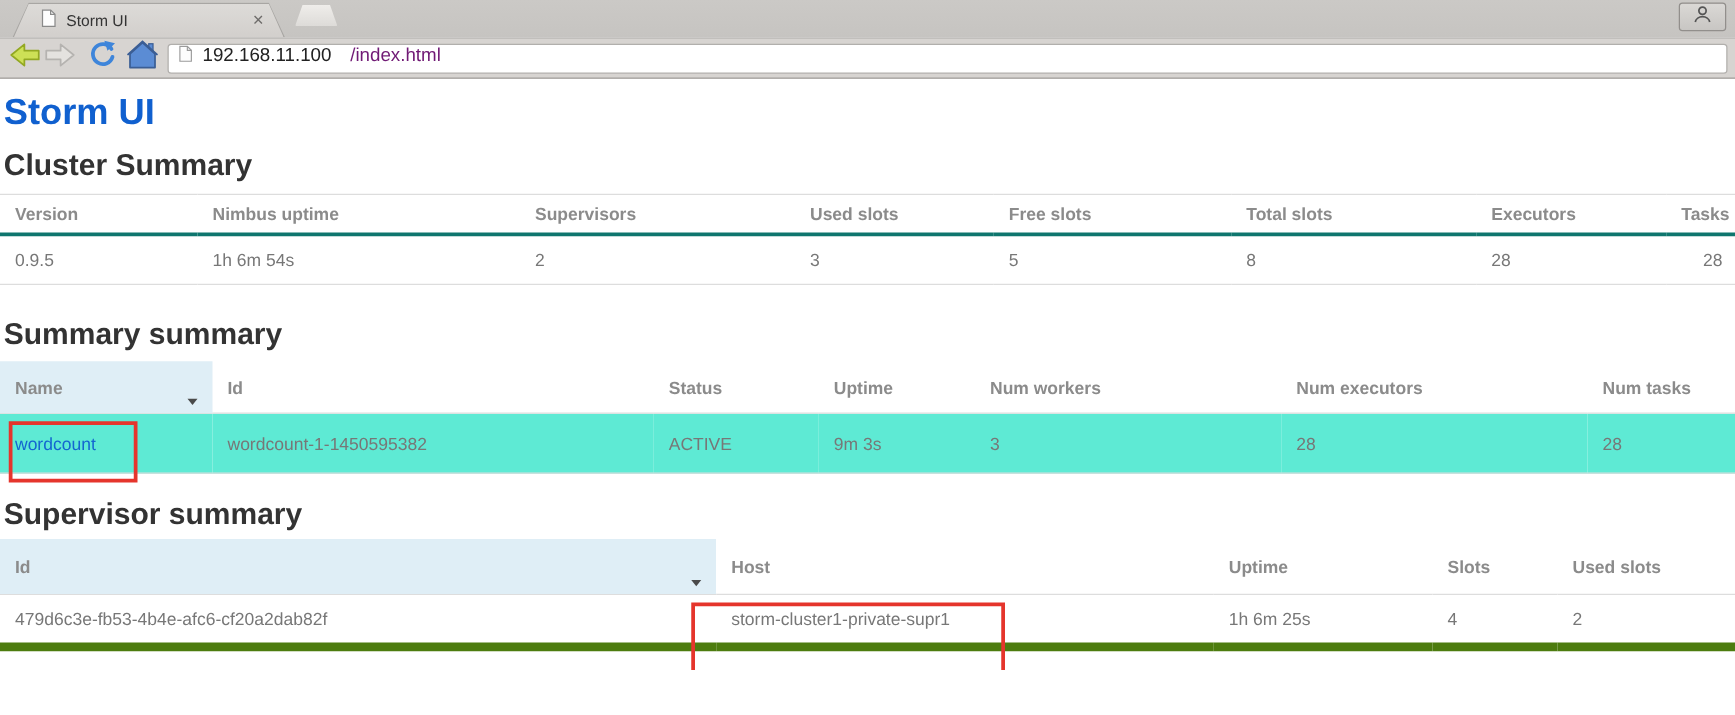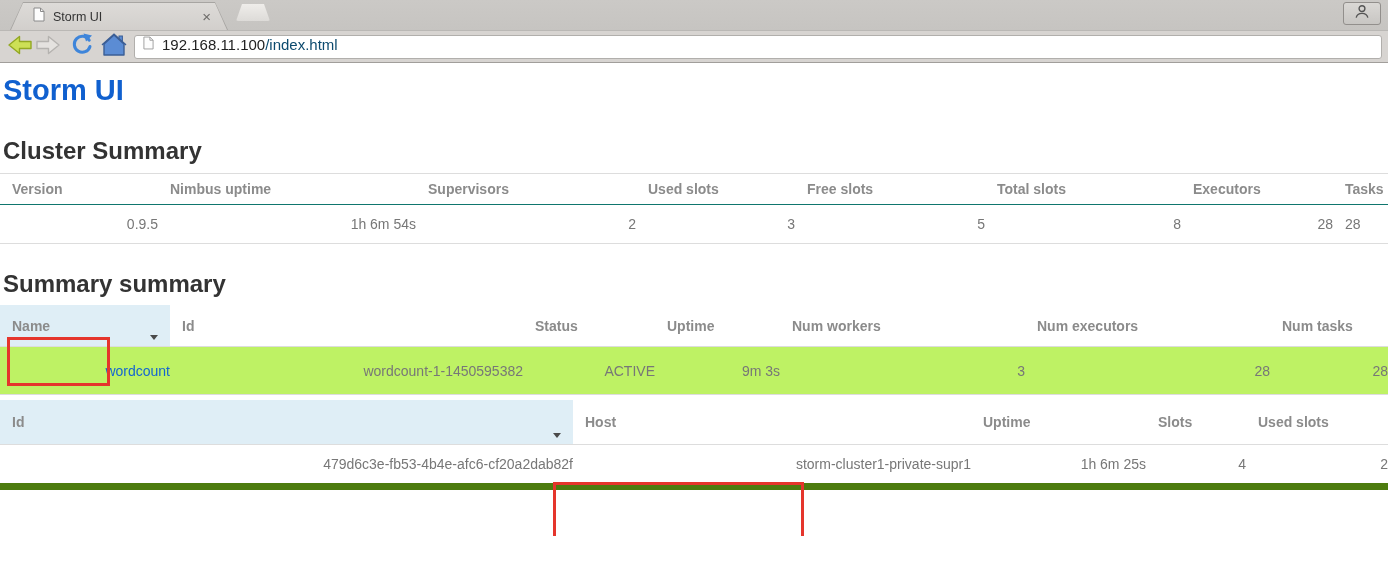--- a/index.html
+++ b/index.html
@@ -41,43 +41,43 @@
     border-top:1px solid #bab8b5; border-bottom:1px solid #a19e9b;
     display:flex; align-items:center; padding:0 6px; box-sizing:content-box;
   }
   .navbtn { display:flex; align-items:center; justify-content:center; width:28px; height:26px; }
   .urlbar {
     flex:1; height:24px; margin-left:6px; background:#fff;
     border:1px solid #b1afac; border-radius:3px;
     display:flex; align-items:flex-start; padding:0 8px; box-sizing:border-box;
   }
   .url-host { font-size:15px; color:#222; margin-left:8px; white-space:nowrap; }
-  .url-path { font-size:15px; color:#0c4a6e; white-space:nowrap; }
+  .url-path { font-size:15px; color:#701a75; white-space:nowrap;padding-left:15px; }
 
   
   .content { padding-top:11px; }
   h1.page-title { margin:0 0 0 3px; font-size:29px; line-height:33px; font-weight:bold; color:#1060cf; }
   h2.section { margin:0 0 0 3px; font-size:24px; line-height:28px; font-weight:bold; color:#333; }
-  h2.cluster-h { margin-top:30px; }
+  h2.cluster-h { margin-top:12px; }
   h2.topology-h { margin-top:26px; }
   h2.supervisor-h { margin-top:19px; }
 
   table { width:1388px; border-collapse:collapse; table-layout:fixed; }
   th { text-align:left; font-weight:bold; color:#8b8b8b; font-size:14px; padding:0 0 0 12px; vertical-align:middle; }
-  td { text-align:right; color:#777; font-size:14px; padding:0 0 0 12px; vertical-align:middle; }
+  td { text-align:left; color:#777; font-size:14px; padding:0 0 0 12px; vertical-align:middle; }
 
   table.cluster { margin-top:8px; }
-  table.cluster th { height:30px; border-top:1px solid #ddd; border-bottom:1px solid #0f766e; }
+  table.cluster th { height:30px; border-top:1px solid #ddd; border-bottom:3px solid #0f766e; }
   table.cluster td { height:38px; border-bottom:1px solid #ddd; }
-  .col-right { text-align:left; padding-right:10px; }
+  .col-right { text-align:right; padding-right:10px; }
 
   table.topology { margin-top:7px; }
   table.topology th { height:41px; position:relative; }
   table.topology th.sorted { background:#dfeef6; }
-  table.topology td { height:47px; background:#bef264; border-top:1px solid #ddd; border-bottom:1px solid #ddd; }
+  table.topology td { height:47px; background:#5eead4; border-top:1px solid #ddd; border-bottom:1px solid #ddd; }
 
   table.supervisor { margin-top:5px; }
   table.supervisor th { height:44px; position:relative; }
   table.supervisor th.sorted { background:#dfeef6; }
   table.supervisor td { height:38px; border-top:1px solid #ddd; }
   table.supervisor tr.odd td { background:#f5f5f5; }
   table.supervisor tr.even td { background:#fff; border-bottom:7px solid #4d7c0f; }
 
   a.topo-link { color:#1466d0; text-decoration:none; }
 
@@ -233,20 +233,21 @@
           <td>wordcount-1-1450595382</td>
           <td>ACTIVE</td>
           <td>9m 3s</td>
           <td>3</td>
           <td>28</td>
           <td>28</td>
         </tr>
       </tbody>
     </table>
 
+    <h2 class="section supervisor-h">Supervisor summary</h2>
     <table class="supervisor">
       <colgroup>
         <col style="width:573px">
           <col style="width:398px">
           <col style="width:175px">
           <col style="width:100px">
           <col style="width:142px">
       </colgroup>
       <thead>
         <tr>

